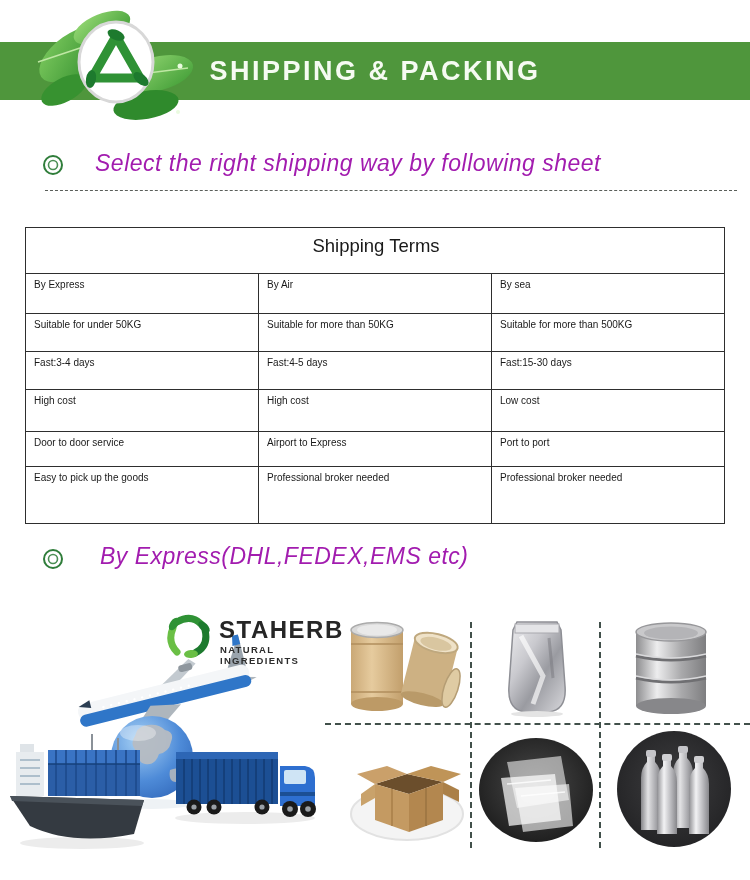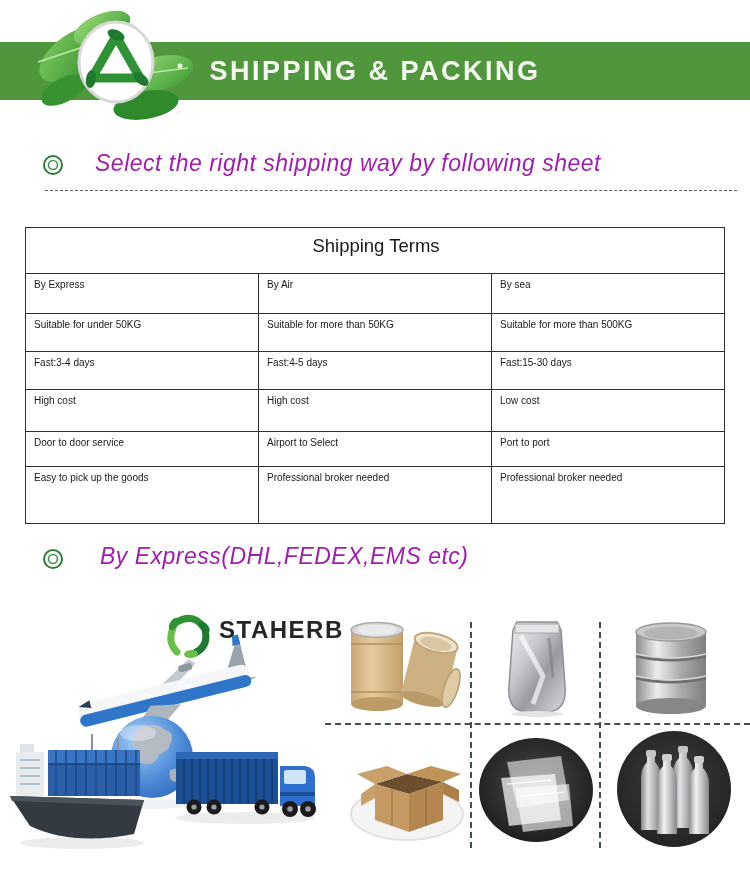--- a/index.html
+++ b/index.html
@@ -109,21 +109,21 @@
       <td>Fast:4-5 days</td>
       <td>Fast:15-30 days</td>
     </tr>
     <tr style="height:42px;margin-top:24px;">
       <td>High cost</td>
       <td>High cost</td>
       <td>Low cost</td>
     </tr>
     <tr style="height:35px;margin-top:12px;">
       <td>Door to door service</td>
-      <td>Airport to Select</td>
+      <td>Airport to Express</td>
       <td>Port to port</td>
     </tr>
     <tr style="height:57px;">
       <td>Easy to pick up the goods</td>
       <td>Professional broker needed</td>
       <td>Professional broker needed</td>
     </tr>
   </tbody>
     </table>
 
@@ -140,20 +140,21 @@
       <svg width="50" height="50" viewBox="0 0 50 50">
         <path d="M14 40 Q4 30 10 16" fill="none" stroke="#6abf45" stroke-width="7" stroke-linecap="round"></path>
         <path d="M14 10 Q28 2 38 12" fill="none" stroke="#2f9235" stroke-width="7" stroke-linecap="round"></path>
         <path d="M42 18 Q46 34 32 41" fill="none" stroke="#1d7a2e" stroke-width="7" stroke-linecap="round"></path>
         <ellipse cx="11" cy="12" rx="7" ry="4" transform="rotate(-55 11 12)" fill="#2f9235"></ellipse>
         <ellipse cx="41" cy="15" rx="7" ry="4" transform="rotate(45 41 15)" fill="#1d7a2e"></ellipse>
         <ellipse cx="28" cy="42" rx="7" ry="4" transform="rotate(175 28 42)" fill="#6abf45"></ellipse>
       </svg>
     </div>
     <div class="brand-name">STAHERB</div>
+    <div class="brand-tagline">NATURAL INGREDIENTS</div>
   </div>
 
   <div class="collage">
     <svg width="330" height="230" viewBox="0 0 330 230">
       <defs>
         <radialGradient id="globe" cx="0.35" cy="0.3" r="0.9">
           <stop offset="0" stop-color="#a8d2f5"></stop>
             <stop offset="0.55" stop-color="#4e8bd8"></stop>
           <stop offset="1" stop-color="#2c62b5"></stop>
         </radialGradient>

